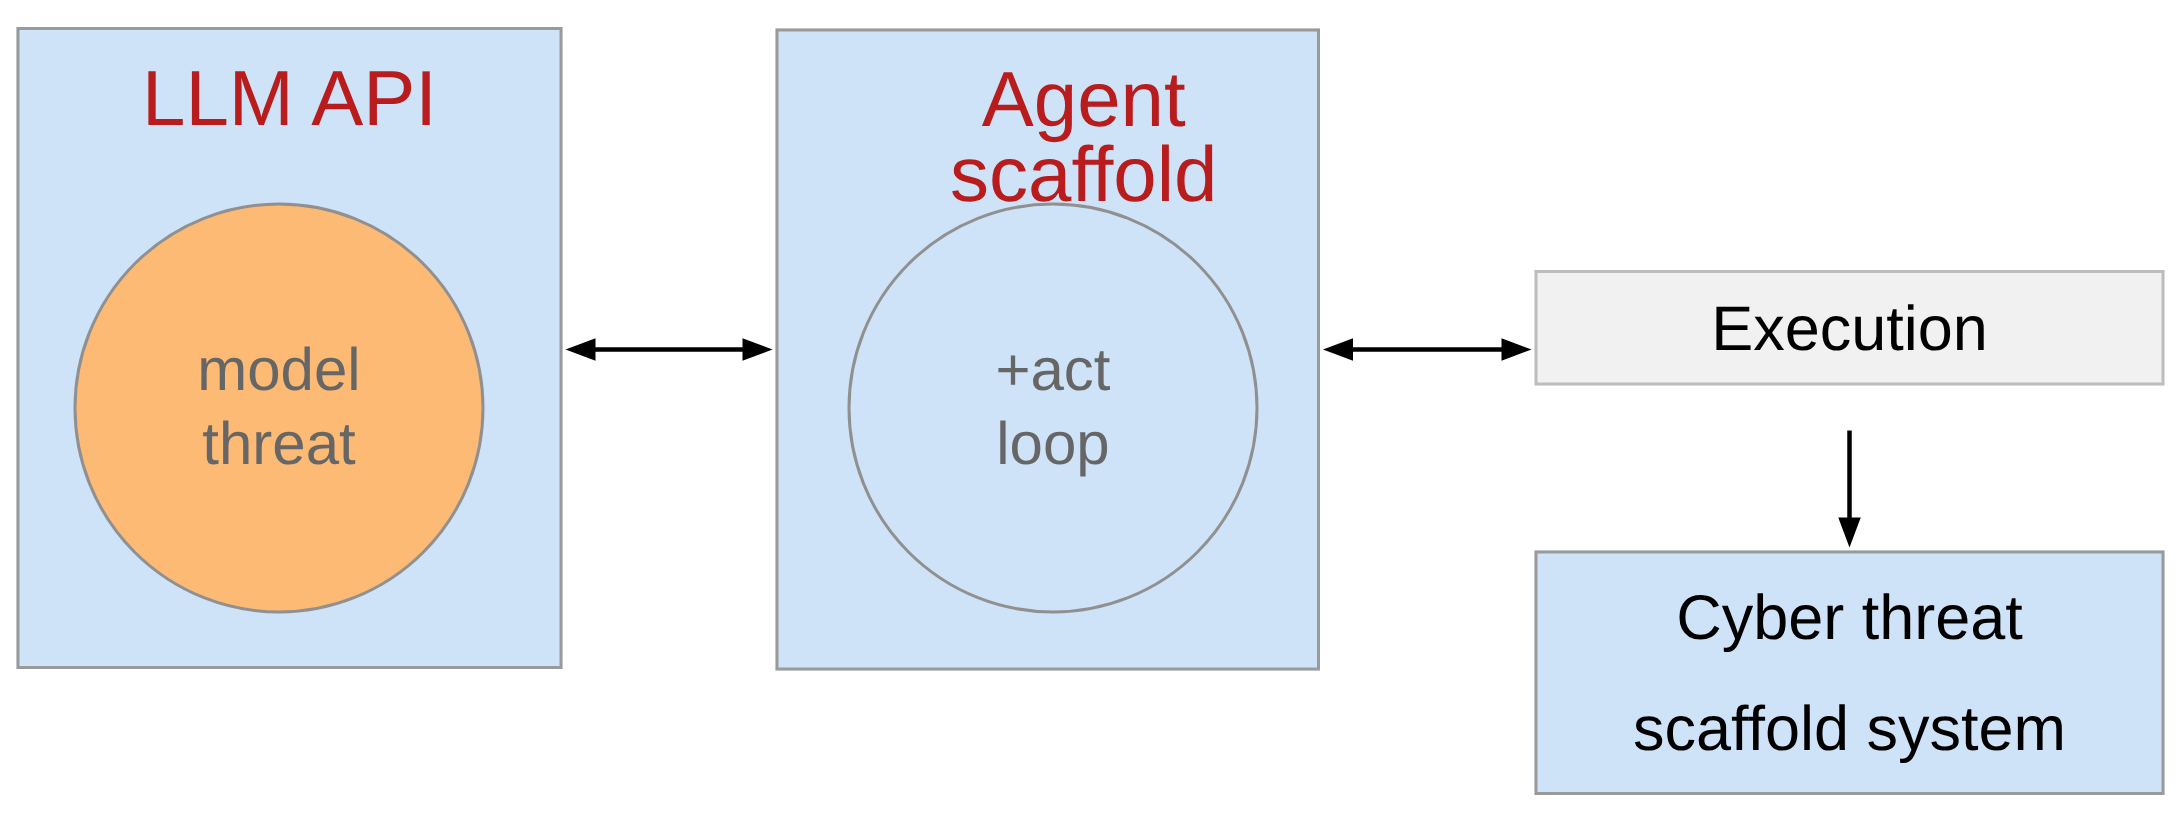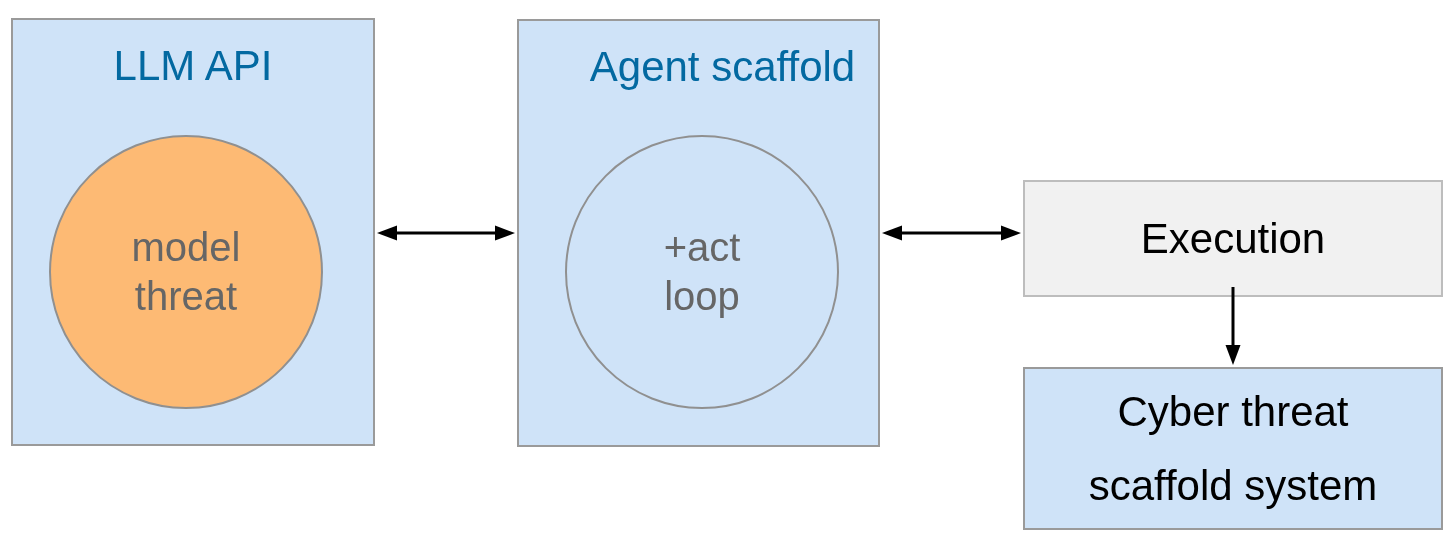--- a/index.html
+++ b/index.html
@@ -18,30 +18,30 @@
   .blue-box {
     background: #cfe3f8;
     border: 2px solid #9a9a9a;
   }
   .gray-box {
     background: #f1f1f1;
     border: 2px solid #bdbdbd;
   }
   .box-llm   { left: 11px;   top: 18px;  width: 364px; height: 428px; }
   .box-agent { left: 517px;  top: 19px;  width: 363px; height: 428px; padding-left: 48px; }
-  .box-exec  { left: 1023px; top: 180px; width: 420px; height: 117px;
+  .box-exec  { left: 1023px; top: 180px; width: 420px; height: 77px;
                display: flex; align-items: center; justify-content: center; }
   .box-cyber { left: 1023px; top: 367px; width: 420px; height: 163px;
                display: flex; flex-direction: column; align-items: center; justify-content: center; gap: 24px; }
   .box-title {
     margin-top: 21px;
     text-align: center;
-    font-size: 42px;
+    font-size: 52px;
     line-height: 50px;
-    color: #0369a1;
+    color: #b91c1c;
   }
   .circle {
     position: absolute;
     width: 274px;
     height: 274px;
     border-radius: 50%;
     box-sizing: border-box;
     border: 2px solid #909090;
     display: flex;
     flex-direction: column;

